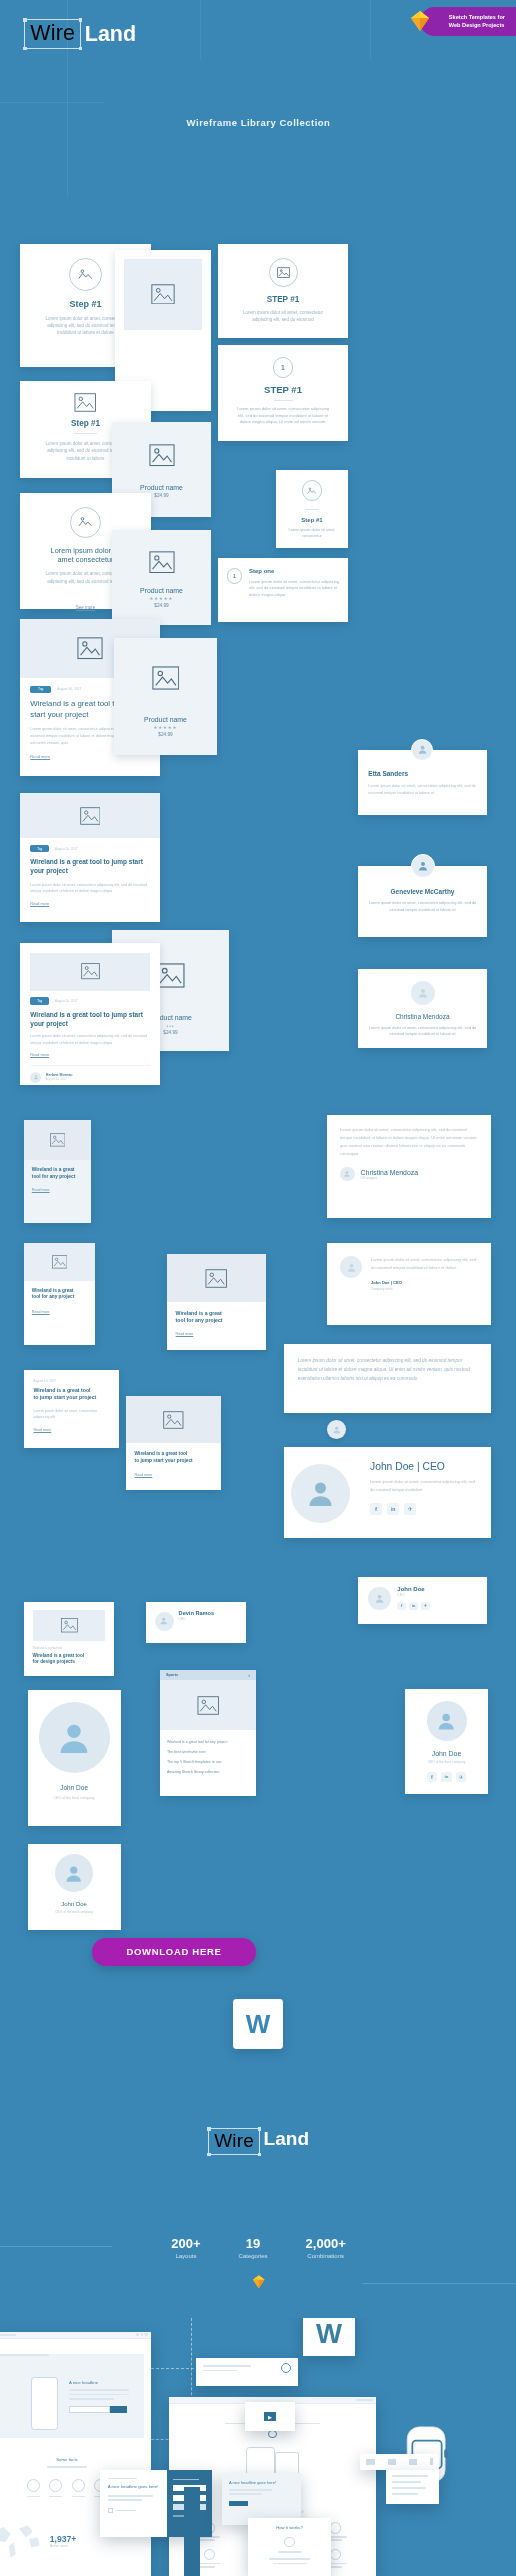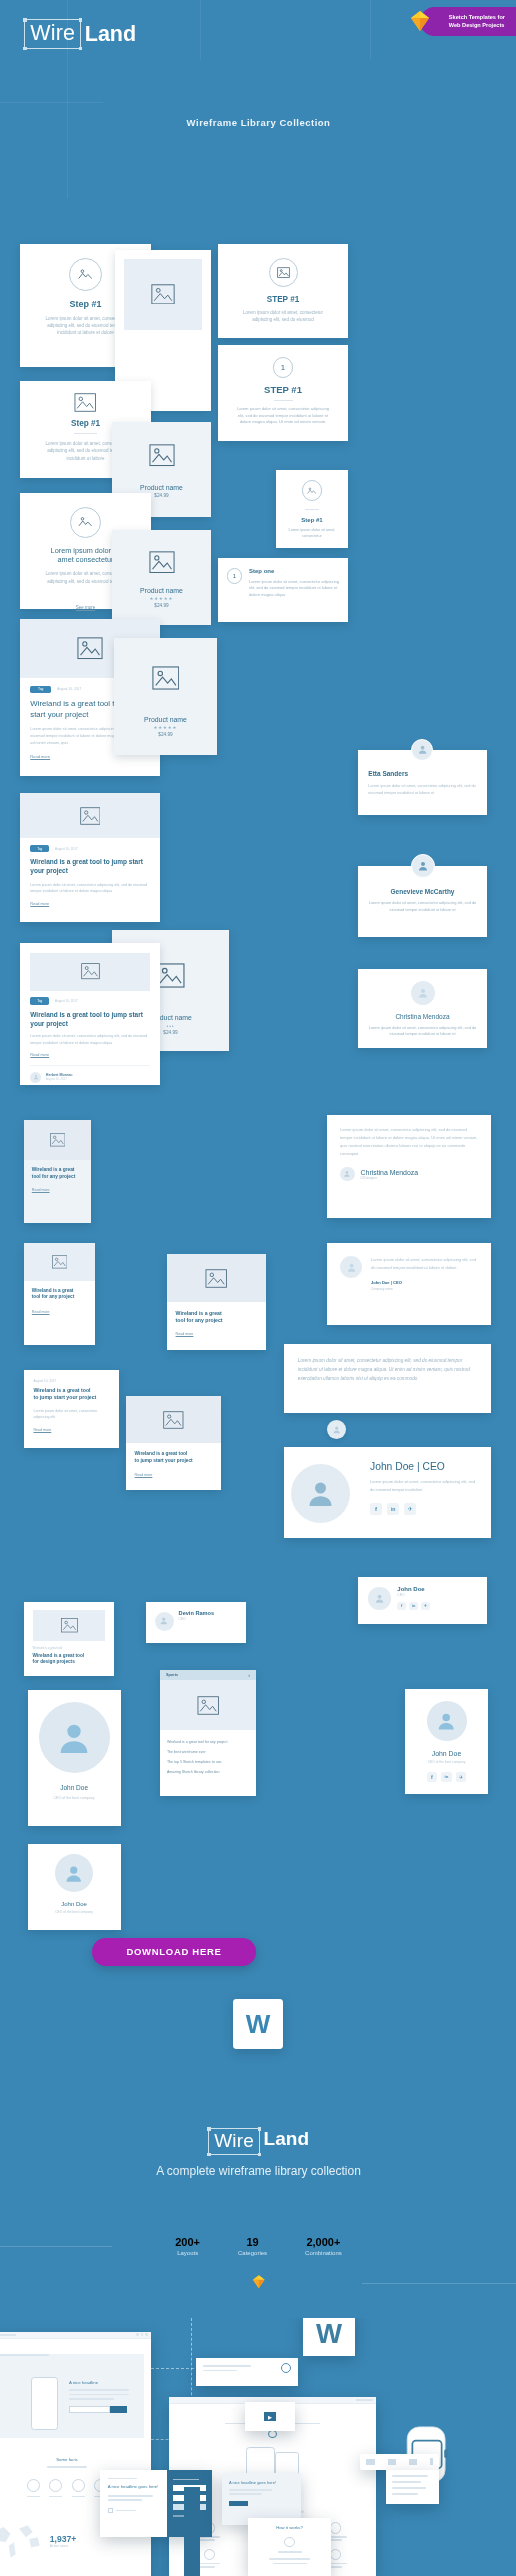--- a/index.html
+++ b/index.html
@@ -17,21 +17,21 @@
 
   
   .header { position:absolute; top:0; left:0; width:517px; height:112px; }
   .logo { position:absolute; left:24px; top:19px; display:flex; align-items:center; }
   .logo-box { border:0.9px solid rgba(255,255,255,.75); padding:0.9px 5.2px 2.6px 5.2px; position:relative; }
   .logo-box:before,.logo-box:after,.logo-box i.c1,.logo-box i.c2 {
     content:""; position:absolute; width:3.4px; height:3.4px; background:#cfe3ef;
   }
   .logo-box:before{left:-1.7px;top:-1.7px;} .logo-box:after{right:-1.7px;top:-1.7px;}
   .logo-box i.c1{left:-1.7px;bottom:-1.7px;} .logo-box i.c2{right:-1.7px;bottom:-1.7px;}
-  .logo-wire { font-size:21.5px; font-weight:300; color:#ffffff; letter-spacing:0.2px; }
+  .logo-wire { font-size:21.5px; font-weight:300; color:#000000; letter-spacing:0.2px; }
   .logo-land { font-size:21.5px; font-weight:700; color:#ffffff; margin-left:3.4px; }
 
   .badge {
     position:absolute; right:0px; top:6.9px; height:29px;
     background:#8e24aa; border-radius:14.6px 0 0 14.6px;
     display:flex; align-items:center; padding:0 12px 0 29px;
   }
   .badge-txt { font-size:5.6px; font-weight:700; color:#fff; line-height:1.5; text-align:left; }
   .sketch-diamond {
     position:absolute; left:-12px; top:2.6px; width:24px; height:24px;
@@ -86,21 +86,21 @@
     background:#fff; border-radius:3.4px; display:flex; align-items:center; justify-content:center;
     box-shadow:0 3.4px 12px rgba(10,40,60,.2);
   }
   .wmark span { color:#3a87b5; font-size:26px; font-weight:700; }
 
   
   .flogo { position:absolute; top:2128px; width:517px; display:flex; justify-content:center; }
   .ftag { position:absolute; top:2162px; width:517px; text-align:center; color:#e4f0f7; font-size:12px; line-height:1.5; font-weight:300; }
   .stats { position:absolute; top:2236px; width:517px; display:flex; justify-content:center; gap:38px; }
   .stat { text-align:center; }
-  .stat-n { color:#000000; font-size:11px; font-weight:700; }
+  .stat-n { color:#ffffff; font-size:13px; font-weight:700; }
   .stat-l { color:#cfe3ef; font-size:6px; margin-top:1.7px; }
   .sk2 { position:absolute; top:2274px; left:251px; width:15.5px; height:15.5px; }
   .hairline { position:absolute; height:0.9px; background:rgba(255,255,255,.18); }
 
   
   .mock-area { position:absolute; top:2318px; left:0; width:517px; height:258px; overflow:hidden; }
   .mw { position:absolute; background:#fff; box-shadow:0 5.2px 15.5px rgba(8,35,55,.25); }
   .mw-bar { height:6.9px; background:#f2f6fa; border-bottom:0.9px solid #e6edf4; display:flex; align-items:center; padding:0 3.4px; }
   .mw-body { background:#fff; }
   .ln { background:#dbe5ee; height:1.7px; border-radius:0.9px; }
@@ -628,21 +628,20 @@
 
   <div class="flogo">
     <span class="logo-box">
       <i class="c1"></i><i class="c2"></i>
       <span class="logo-wire" style="font-size:19px;">Wire</span>
     </span>
     <span class="logo-land" style="font-size:19px;">Land</span>
   </div>
 
   <div class="ftag">
-    <div>A complete wireframe library collection</div>
   </div>
 
   <div class="hairline" style="left:0;top:2246px;width:112px;"></div>
   <div class="hairline" style="right:0;top:2283px;width:155px;"></div>
 
   <div class="stats">
     <div class="stat">
       <div class="stat-n">200+</div>
       <div class="stat-l">Layouts</div>
     </div>

